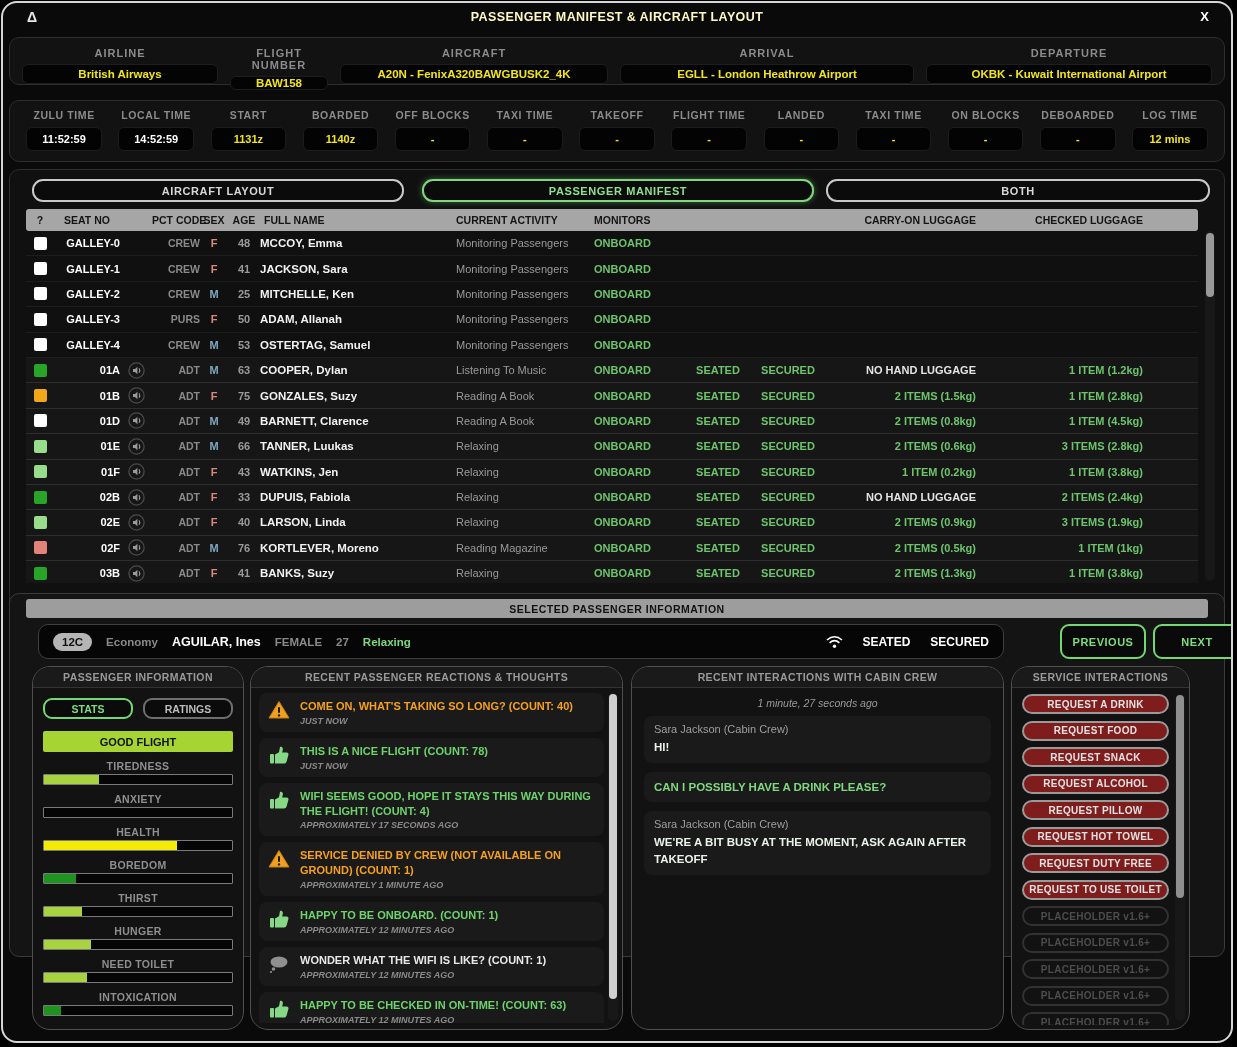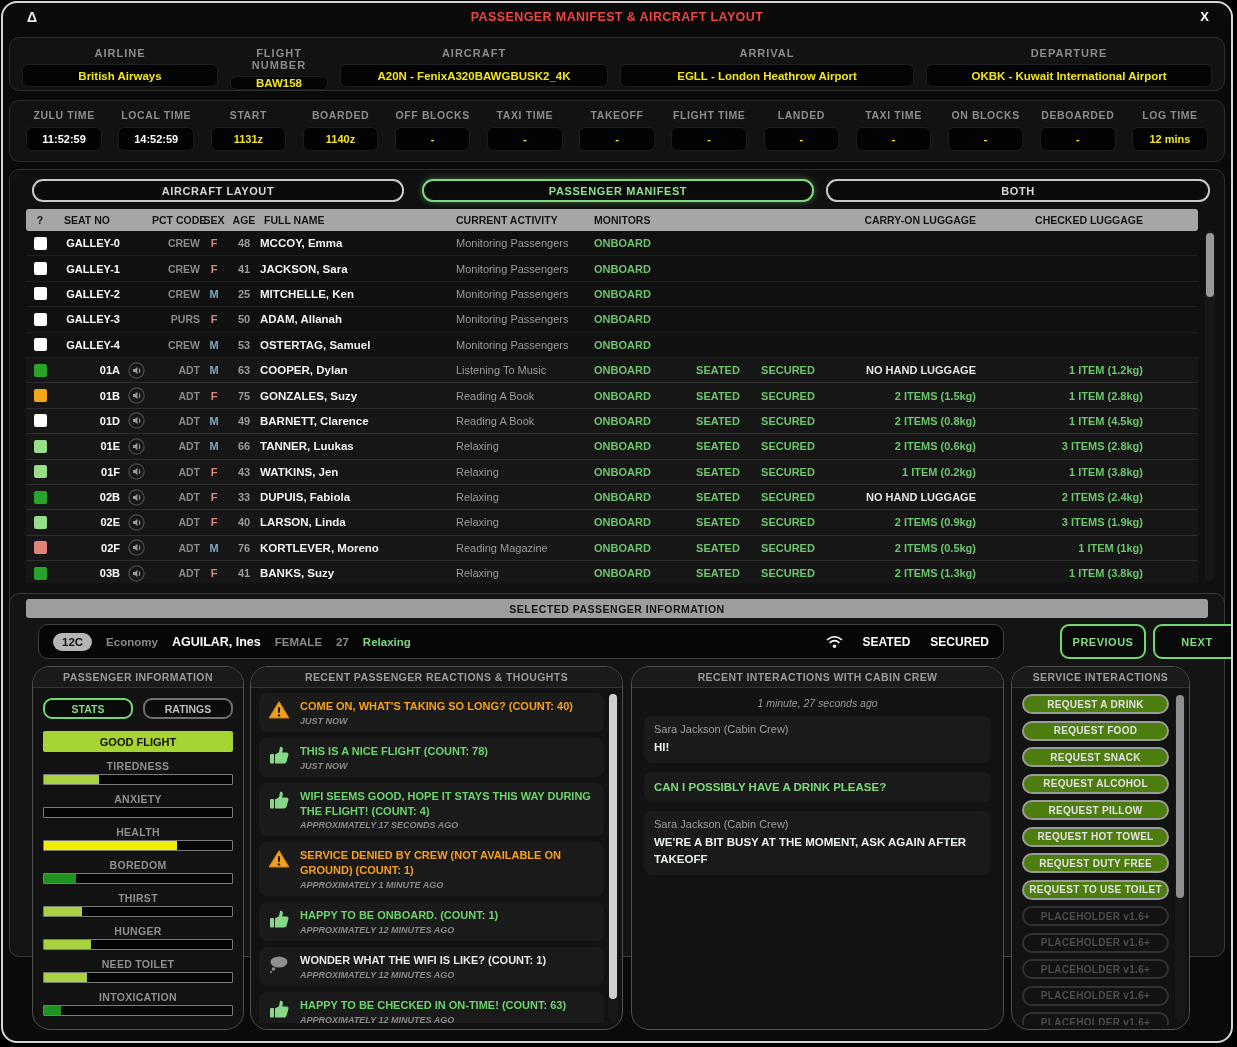--- a/index.html
+++ b/index.html
@@ -5,30 +5,30 @@
   * { margin:0; padding:0; box-sizing:border-box; }
   html,body { background:#000; width:1237px; height:1047px; overflow:hidden;
     font-family:"Liberation Sans","DejaVu Sans",sans-serif; }
   .stage { position:relative; width:1237px; height:1047px; background:#000; }
   .window { position:absolute; left:1px; top:1px; width:1232px; height:1042px;
     background:#0a0a0a; border:2px solid #d6d6d6; border-radius:16px; overflow:hidden; }
 
   
   .titlebar { position:absolute; left:0; top:0; right:0; height:30px; }
   .titlebar .title { position:absolute; left:0; right:0; top:7px; text-align:center;
-    color:#ef4444; font-weight:bold; font-size:12.5px; letter-spacing:.4px; }
+    color:#fef9c3; font-weight:bold; font-size:12.5px; letter-spacing:.4px; }
   .menu-glyph { position:absolute; left:24px; top:6px; color:#e8e8e8; font-size:14px; font-weight:bold; }
   .close-glyph { position:absolute; right:22px; top:6px; color:#fff; font-size:13px; font-weight:bold; cursor:default; }
 
   
   .strip-panel { position:absolute; left:6px; right:6px; background:#121212;
     border:1px solid #2e2e2e; border-radius:10px; }
 
   
-  #flight-panel { top:34px; height:54px; display:flex; gap:12px; padding:6px 12px 0 12px; }
+  #flight-panel { top:34px; height:48px; display:flex; gap:12px; padding:6px 12px 0 12px; }
   .ffield { display:flex; flex-direction:column; }
   .ffield .flabel { text-align:center; color:#8b8b8b; font-size:11px; font-weight:bold; letter-spacing:1px; margin-top:3px; }
   .ffield .fvalue { margin-top:5px; height:23px; background:#040404; border:1px solid #1e1e1e; border-radius:6px;
     color:#f2e51e; font-weight:bold; font-size:11.5px; display:flex; align-items:center; justify-content:center; }
   .fw-0{width:196px}.fw-1{width:98px}.fw-2{width:268px}.fw-3{width:286px}.fw-4{flex:1}
 
   
   #time-panel { top:97px; height:62px; display:flex; padding:8px 8px 0 8px; }
   .tfield { flex:1; display:flex; flex-direction:column; align-items:center; }
   .tfield .tlabel { color:#8b8b8b; font-size:10.5px; font-weight:bold; letter-spacing:.6px; white-space:nowrap; }
@@ -126,21 +126,21 @@
   
   #crew-list { padding:6px 12px; }
   .msg-time { text-align:center; color:#9a9a9a; font-style:italic; font-size:10.5px; margin:3px 0 7px 0; }
   .ccard { background:#1a1a1a; border-radius:8px; padding:7px 10px; margin-bottom:9px; }
   .cfrom { color:#9f9f9f; font-size:11px; }
   .ctext { color:#e9f2e9; font-weight:bold; font-size:11.5px; margin-top:4px; line-height:1.45; }
   .ccard.from-pax .ctext { color:#7fd87f; margin-top:0; }
 
   
   #serv-list { position:absolute; left:10px; right:20px; top:27px; bottom:4px; overflow:hidden; }
-  .svc-btn { height:20px; margin-bottom:6.5px; border:2px solid #9a9a9a; border-radius:10px; background:#4d7c0f;
+  .svc-btn { height:20px; margin-bottom:6.5px; border:2px solid #9a9a9a; border-radius:10px; background:#7f1d1d;
     color:#e2e2e2; font-weight:bold; font-size:10px; letter-spacing:.3px; display:flex; align-items:center; justify-content:center;
     white-space:nowrap; cursor:default; }
   .svc-btn.disabled { border-color:#323232; color:#4d4d4d; background:transparent; }
   #serv-scroll { right:4px; top:27px; bottom:8px; }
   #serv-scroll .vthumb { top:1px; height:62%; background:#8f8f8f; }
 </style>
 </head>
 <body>
 
 <div class="stage">

